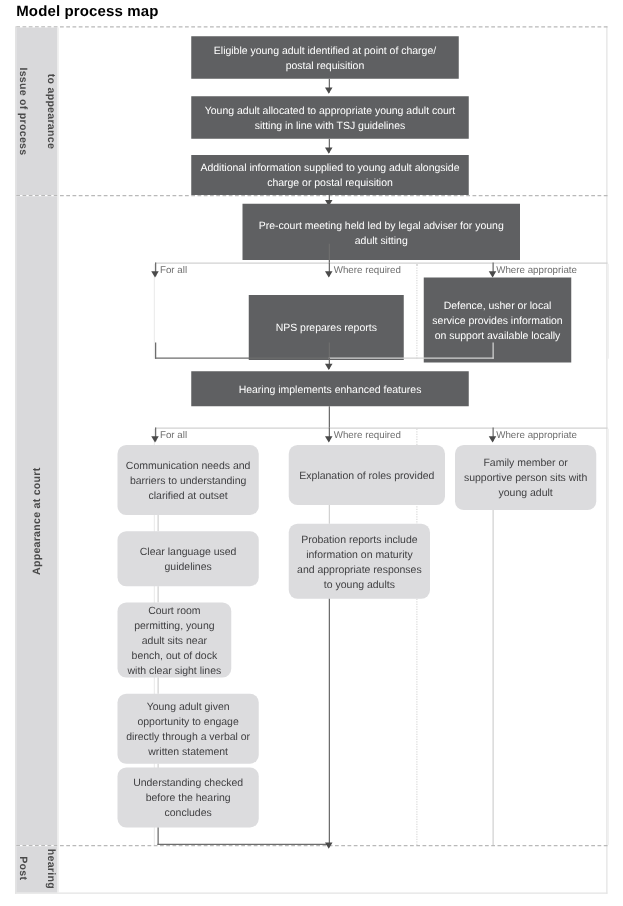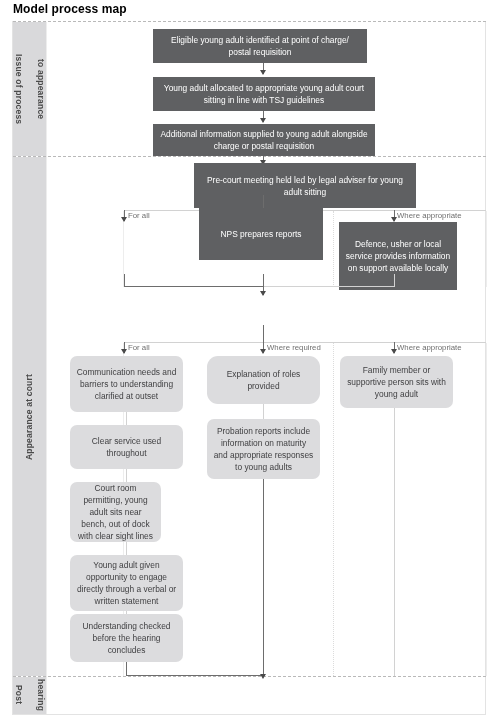--- a/index.html
+++ b/index.html
@@ -95,20 +95,21 @@
     color:#ffffff;
     font-size:8.4px;
     line-height:12px;
   }
   .box.light{
     background:#dcdcde;
     color:#3f3f41;
     font-size:8.4px;
     line-height:12px;
     border-radius:7px;
+    margin-left:24px;
   }
 
   
   .conn{
     position:absolute;
     background:#6d6d6d;
   }
   .conn.v{width:1px;}
   .conn.h{height:1px;}
   .conn.light{background:#d2d2d2;}
@@ -184,58 +185,59 @@
   <div class="caption" style="left:267px; top:211px;">Where required</div>
   <div class="caption" style="left:397px; top:211px;">Where appropriate</div>
 
   <div class="conn v" style="left:124px; top:210px; height:11px;"></div>
   <div class="arrow" style="left:121px; top:217px;"></div>
   <div class="conn v" style="left:263px; top:210px; height:11px;"></div>
   <div class="arrow" style="left:260px; top:217px;"></div>
   <div class="conn v" style="left:394px; top:210px; height:11px;"></div>
   <div class="arrow" style="left:391px; top:217px;"></div>
 
-  <div class="box dark" style="left:199px; top:208px; width:124px; height:52px;">NPS prepares reports</div>
+  <div class="box dark" style="left:199px; top:236px; width:124px; height:52px;">NPS prepares reports</div>
   <div class="box dark" style="left:339px; top:222px; width:118px; height:68px;">Defence, usher or local service provides information on support available locally</div>
 
   <div class="conn v" style="left:124px; top:274px; height:13px;"></div>
   <div class="conn v" style="left:263px; top:274px; height:13px;"></div>
   <div class="conn v light" style="left:394px; top:274px; height:13px;"></div>
   <div class="conn h" style="left:124px; top:286px; width:139px;"></div>
   <div class="conn h light" style="left:263px; top:286px; width:132px;"></div>
   <div class="conn v" style="left:263px; top:286px; height:9px;"></div>
   <div class="arrow" style="left:260px; top:291px;"></div>
 
+  <div class="box dark" style="left:153px; top:297px; width:222px; height:28px;">Hearing implements enhanced features</div>
 
   <div class="conn v" style="left:263px; top:325px; height:18px;"></div>
   <div class="conn h light" style="left:124px; top:342px; width:139px;"></div>
   <div class="conn h light" style="left:263px; top:342px; width:223px;"></div>
 
   <div class="caption" style="left:128px; top:343px;">For all</div>
   <div class="caption" style="left:267px; top:343px;">Where required</div>
   <div class="caption" style="left:397px; top:343px;">Where appropriate</div>
 
   <div class="conn v" style="left:124px; top:342px; height:11px;"></div>
   <div class="arrow" style="left:121px; top:349px;"></div>
   <div class="conn v" style="left:263px; top:342px; height:11px;"></div>
   <div class="arrow" style="left:260px; top:349px;"></div>
   <div class="conn v" style="left:394px; top:342px; height:11px;"></div>
   <div class="arrow" style="left:391px; top:349px;"></div>
 
   <div class="box light" style="left:70px; top:356px; width:113px; height:56px;">Communication needs and barriers to understanding clarified at outset</div>
   <div class="conn v light" style="left:126px; top:412px; height:13px;"></div>
-  <div class="box light" style="left:70px; top:425px; width:113px; height:44px;">Clear service used throughout</div>
+  <div class="box light" style="left:70px; top:425px; width:113px; height:44px;">Clear language used guidelines</div>
   <div class="conn v light" style="left:126px; top:469px; height:13px;"></div>
   <div class="box light" style="left:70px; top:482px; width:91px; height:60px;">Court room permitting, young adult sits near bench, out of dock with clear sight lines</div>
   <div class="conn v light" style="left:126px; top:542px; height:13px;"></div>
   <div class="box light" style="left:70px; top:555px; width:113px; height:56px;">Young adult given opportunity to engage directly through a verbal or written statement</div>
   <div class="conn v light" style="left:126px; top:611px; height:13px;"></div>
   <div class="box light" style="left:70px; top:614px; width:113px; height:48px;">Understanding checked before the hearing concludes</div>
 
-  <div class="box light" style="left:207px; top:356px; width:113px; height:48px;border-radius:11px;">Explanation of roles provided</div>
+  <div class="box light" style="left:207px; top:356px; width:125px; height:48px;">Explanation of roles provided</div>
   <div class="conn v light" style="left:263px; top:404px; height:15px;"></div>
   <div class="box light" style="left:207px; top:419px; width:113px; height:60px;">Probation reports include information on maturity and appropriate responses to young adults</div>
 
   <div class="box light" style="left:340px; top:356px; width:113px; height:52px;">Family member or supportive person sits with young adult</div>
 
   <div class="conn v" style="left:263px; top:479px; height:197px;"></div>
   <div class="conn v light" style="left:394px; top:408px; height:268px;"></div>
   <div class="conn v" style="left:126px; top:662px; height:14px;"></div>
   <div class="conn h" style="left:126px; top:675px; width:137px;"></div>
   <div class="arrow" style="left:260px; top:674px;"></div>

